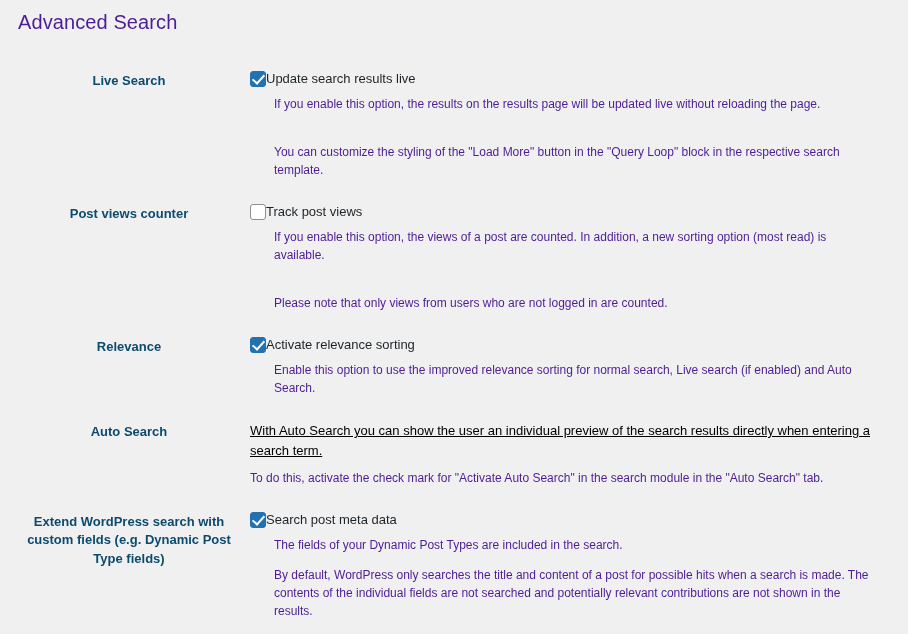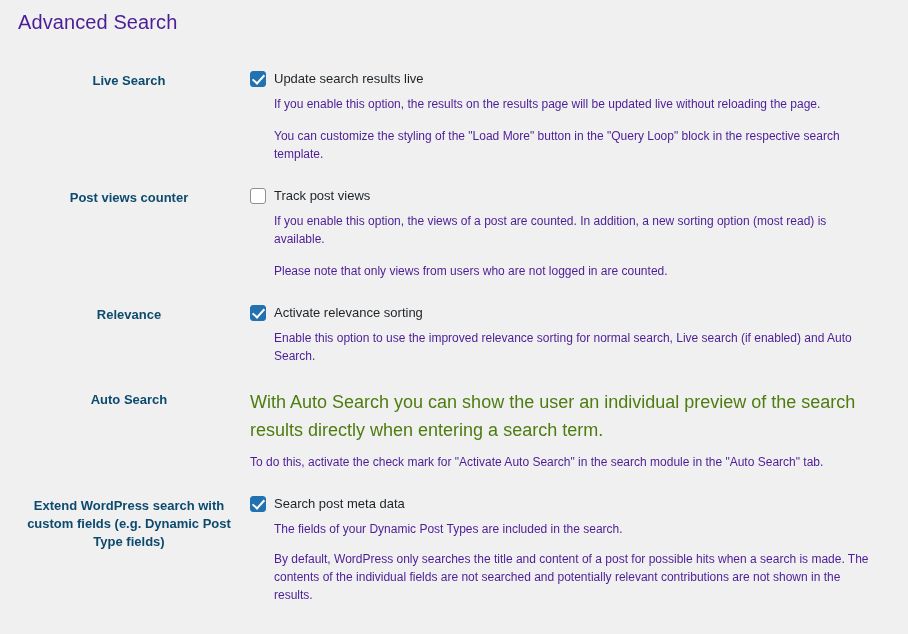--- a/index.html
+++ b/index.html
@@ -48,21 +48,21 @@
   }
   table.form-table td {
     vertical-align: top;
     padding: 12px 10px 12px 0;
     font-size: 13px;
     line-height: 1.5;
   }
   .check-line {
     display: flex;
     align-items: flex-start;
-    gap: 8px;
+    gap: 0;
   }
   .checkbox {
     width: 16px;
     height: 16px;
     min-width: 16px;
     border: 1px solid #8c8f94;
     border-radius: 3px;
     background: #fff;
     box-sizing: border-box;
     position: relative;
@@ -93,28 +93,29 @@
     color: #4c1d95;
     font-size: 12px;
     line-height: 1.5;
     margin: 8px 0 0 24px;
     max-width: 632px;
   }
   .desc.tight {
     margin-top: 12px;
   }
   .desc.spaced {
-    margin-top: 14px;
+    margin-top: 30px;
   }
   .plain-text {
-    font-size: 18px;
-    color: #4d7c0f;
+    font-size: 13px;
+    color: #000000;
     line-height: 1.55;
     max-width: 634px;
     margin: 0;
+    text-decoration: underline;
   }
   .desc.nomargin {
     margin-left: 0;
     max-width: 634px;
   }
   .auto-row td { padding-top: 14px; }
   .th-multiline { line-height: 1.45; margin-left: 40px; }
 </style>
 </head>
 <body>

